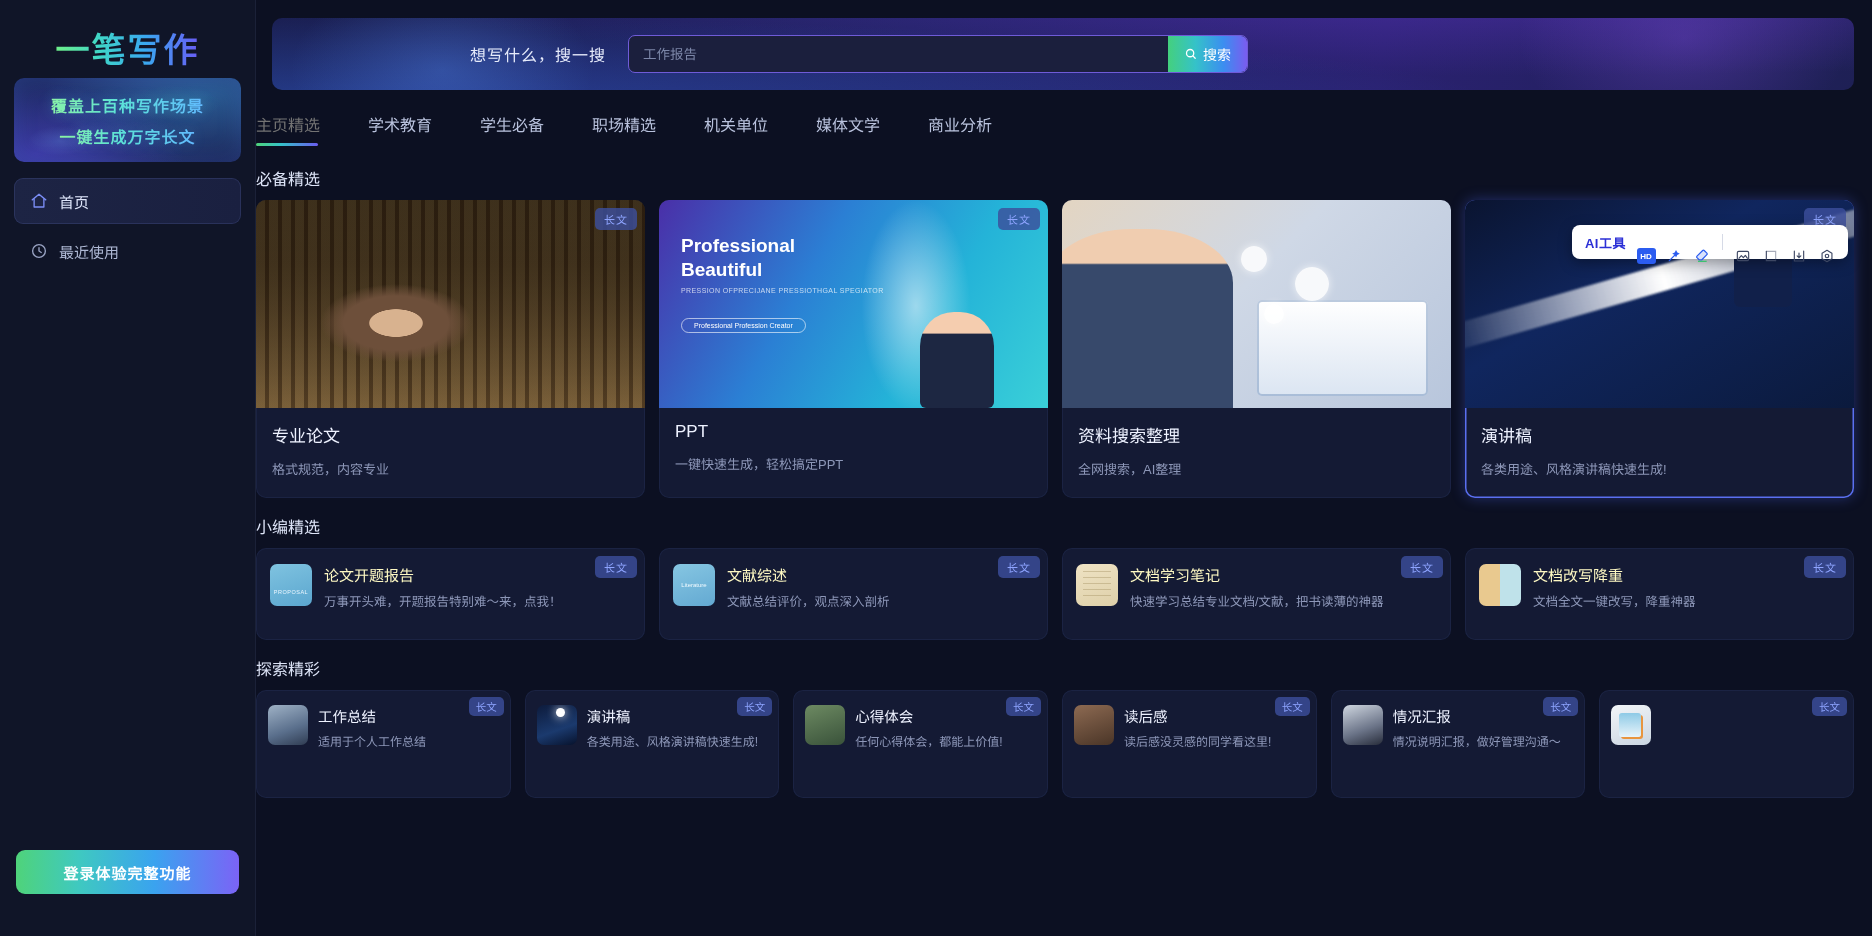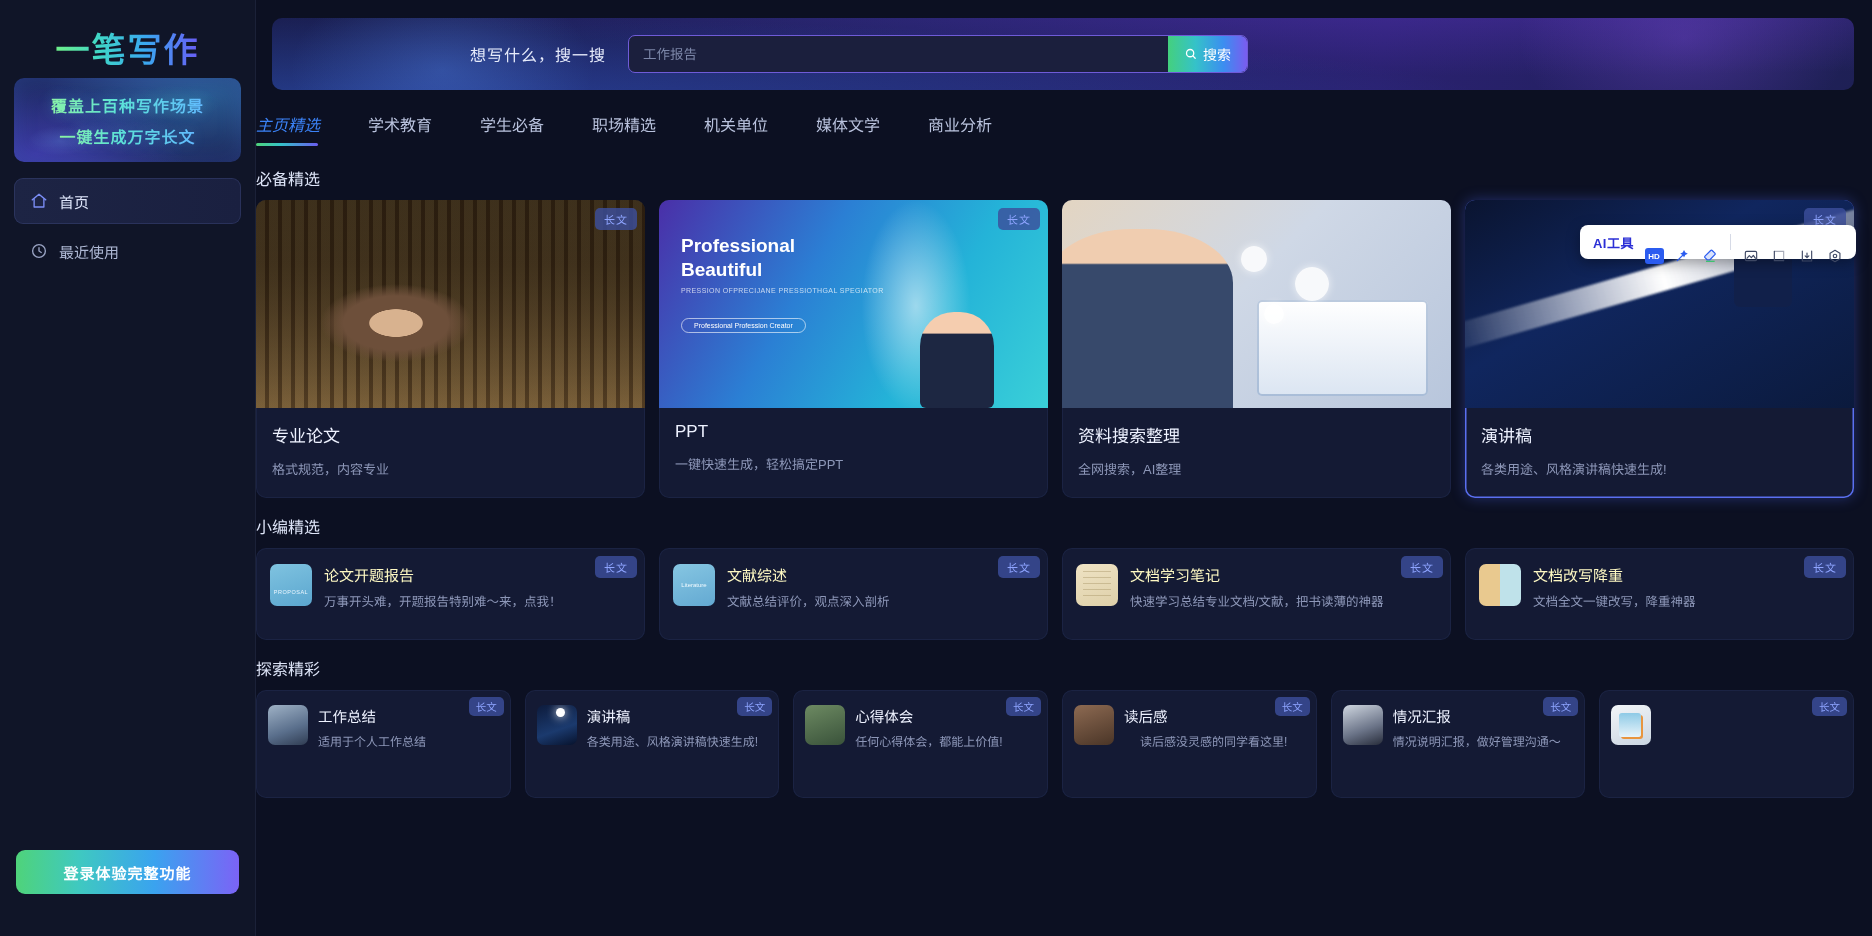--- a/index.html
+++ b/index.html
@@ -115,21 +115,21 @@
     font-family: "Liberation Sans", sans-serif;
   }
   .search-btn svg { width: 14px; height: 14px; }
 
   
   .tabs { display: flex; gap: 0; padding: 14px 0 0 0; margin-left: 0; }
   .tab {
     position: relative; padding: 8px 24px 14px 0; margin-right: 24px;
     font-size: 16px; color: #b9c2dd; cursor: pointer; white-space: nowrap;
   }
-  .tab.active { color: #3b82f6; font-style: italic; }
+  .tab.active { color: #737373; }
   .tab.active::after {
     content: ""; position: absolute; left: 0; right: 26px; bottom: 4px; height: 3px; border-radius: 2px;
     background: linear-gradient(90deg,#4fd37a 0%,#35c2c9 40%,#6a5cf0 100%);
   }
 
   .content { padding-left: 0; padding-right: 18px; }
 
   .sec-title { font-size: 16px; color: #dde4f7; margin: 16px 0 10px 0; }
 
   
@@ -233,21 +233,21 @@
   .t-speech { background: linear-gradient(160deg,#0d1b3c,#1b3a6e 60%,#07122c); }
   .t-speech::after{content:"";position:absolute;left:48%;top:8%;width:9px;height:9px;border-radius:50%;background:#fff;box-shadow:0 0 10px #fff;}
   .t-exp { background: linear-gradient(160deg,#6d8a62,#39523a); }
   .t-read { background: linear-gradient(160deg,#8d6a52,#4a3527); }
   .t-report { background: linear-gradient(160deg,#cfd6e0,#6b7488 60%,#272c3a); }
   .t-diary { background: linear-gradient(160deg,#f2f5f8,#cbd6e2); }
   .t-diary::after{content:"";position:absolute;left:8px;top:8px;right:10px;bottom:8px;background:linear-gradient(180deg,#8ecae6,#e8f4fb);border-radius:3px;box-shadow:2px 2px 0 #e8953f;}
 
   
   .ai-toolbar {
-    position: absolute; top: 225px; right: 16px; z-index: 40;
+    position: absolute; top: 225px; right: 24px; z-index: 40;
     height: 34px; background: #ffffff; border-radius: 8px;
     display: flex; align-items: center; gap: 4px; padding: 0 9px;
     box-shadow: 0 4px 14px rgba(0,0,0,.35);
   }
   .ai-label { font-size: 13px; font-weight: 700; color: #2b2fd6; letter-spacing: .5px; padding: 0 4px; cursor: pointer; }
   .tb-btn { width: 24px; height: 24px; border-radius: 5px; display: flex; align-items: center; justify-content: center; cursor: pointer; margin-top: 28px; }
   .tb-btn svg { width: 16px; height: 16px; }
   .hd-chip { width: 19px; height: 16px; border-radius: 3px; background: #2b5cf0; color:#fff; font-size: 8px; font-weight: 700; display:flex; align-items:center; justify-content:center; }
   .tb-div { width: 1px; height: 16px; background: #d6dae6; margin: 0 4px; }
 </style>
@@ -489,21 +489,21 @@
             <span class="exp-name" style="display:block;">心得体会</span>
             <span class="exp-desc" style="display:block;">任何心得体会，都能上价值!</span>
           </span>
         </div>
 
         <div class="exp-card">
           <span class="badge-sm">长文</span>
           <span class="exp-thumb t-read"></span>
           <span>
             <span class="exp-name" style="display:block;">读后感</span>
-            <span class="exp-desc" style="display:block;margin-left:16px;">读后感没灵感的同学看这里!</span>
+            <span class="exp-desc" style="display:block;">读后感没灵感的同学看这里!</span>
           </span>
         </div>
 
         <div class="exp-card">
           <span class="badge-sm">长文</span>
           <span class="exp-thumb t-report"></span>
           <span>
             <span class="exp-name" style="display:block;">情况汇报</span>
             <span class="exp-desc" style="display:block;">情况说明汇报，做好管理沟通～</span>
           </span>

